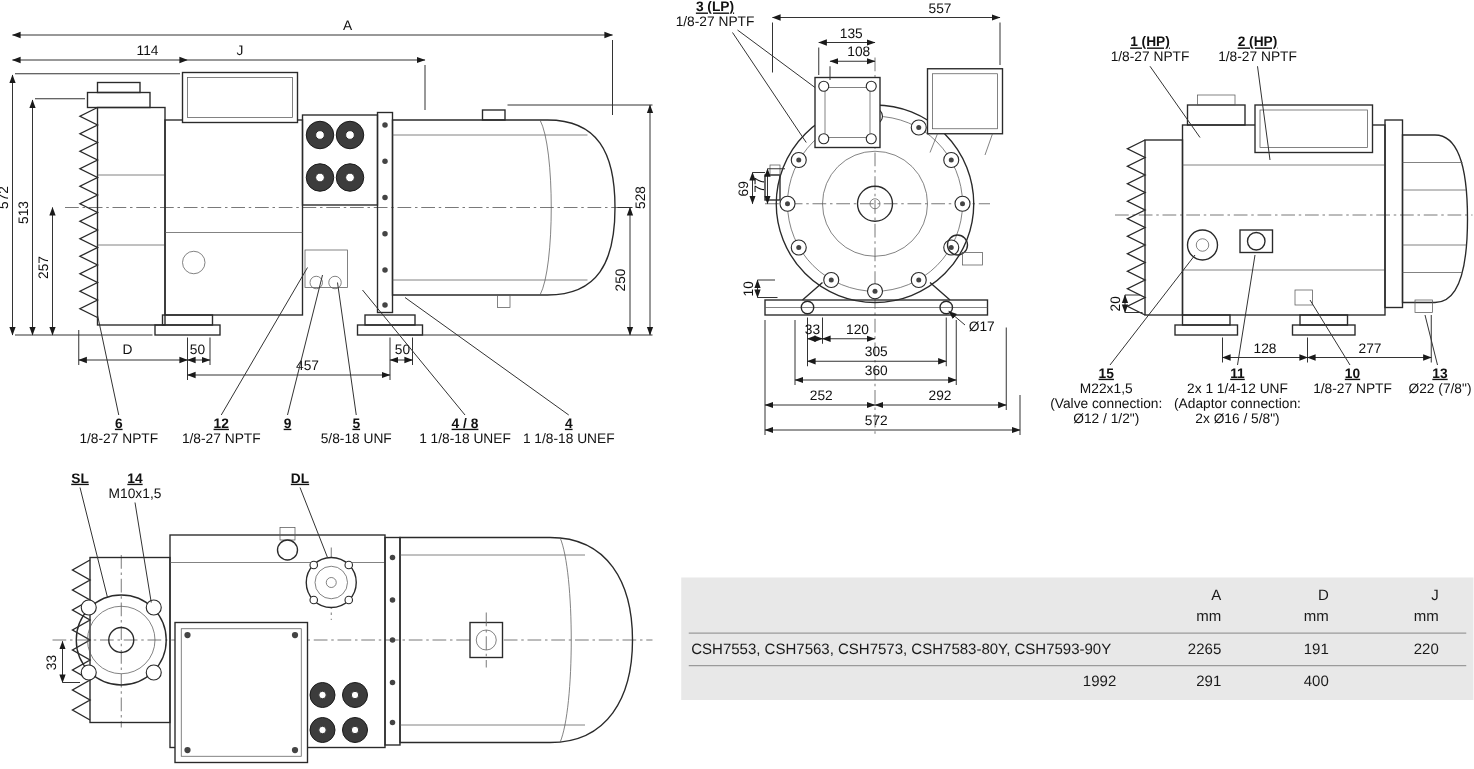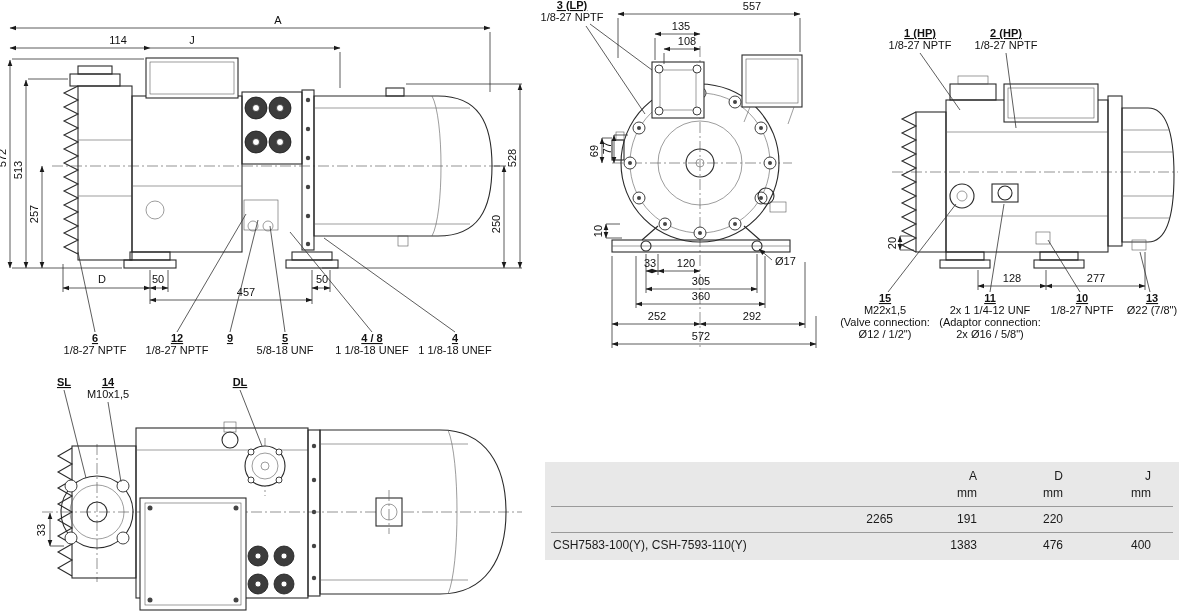--- a/index.html
+++ b/index.html
@@ -409,26 +409,26 @@
     <div class="cell val">J</div>
   </div>
   <div class="trow">
     <div class="cell model"></div>
     <div class="cell val">mm</div>
     <div class="cell val">mm</div>
     <div class="cell val">mm</div>
   </div>
   <div class="sep"></div>
   <div class="trow">
+    <div class="cell model">CSH7553, CSH7563, CSH7573, CSH7583-80Y, CSH7593-90Y</div>
     <div class="cell val">2265</div>
     <div class="cell val">191</div>
     <div class="cell val">220</div>
   </div>
   <div class="sep"></div>
   <div class="trow">
-    <div class="cell model">CSH7583-100(Y), CSH-7593-110(Y)</div>
-    <div class="cell val">1383</div>
-    <div class="cell val">476</div>
+    <div class="cell val">1992</div>
+    <div class="cell val">291</div>
     <div class="cell val">400</div>
   </div>
 </div>
 
 </div>
 
 </body></html>

